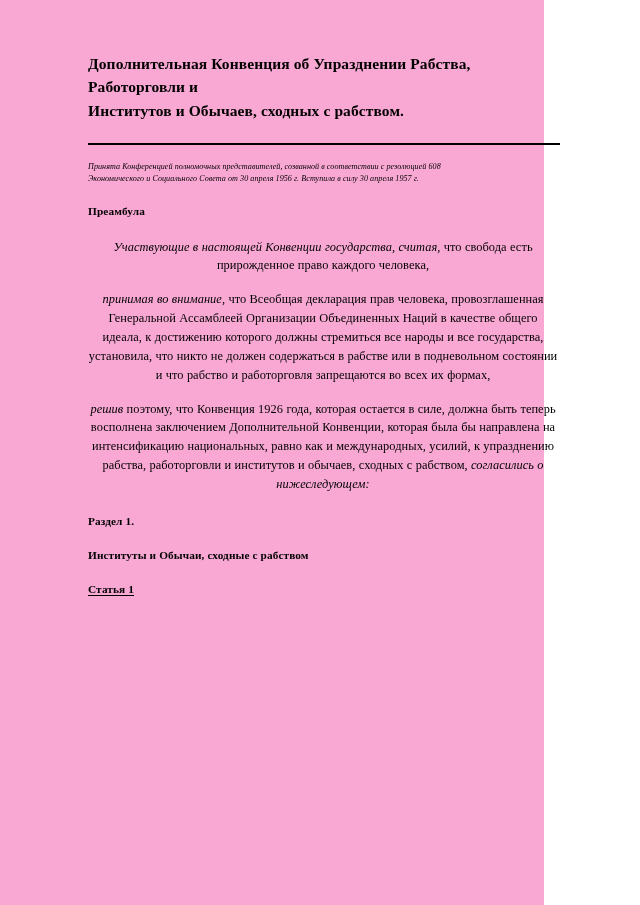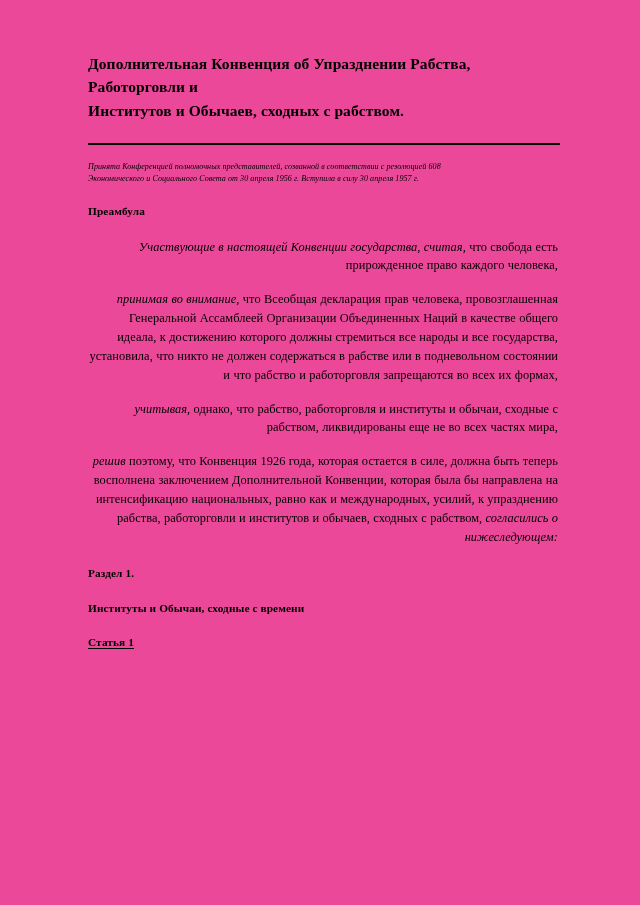--- a/index.html
+++ b/index.html
@@ -11,23 +11,23 @@
   body {
     width: 640px;
     height: 905px;
     overflow: hidden;
     font-family: "Liberation Serif", "DejaVu Serif", serif;
     color: #000000;
     -webkit-font-smoothing: antialiased;
   }
   .page {
     position: relative;
-    width: 640px;
+    width: 544px;
     height: 905px;
-    background: #ec4899;
+    background: #f9a8d4;
     box-sizing: border-box;
   }
   .content {
     position: absolute;
     left: 88px;
     top: 52px;
     width: 470px;
   }
 
   
@@ -77,21 +77,21 @@
     text-decoration: underline;
     text-underline-offset: 2px;
   }
   .heading.tight { margin-top: 20px; }
 
   
   .para {
     font-size: 12.4px;
     line-height: 1.52;
     margin: 15px 0 0 0;
-    text-align: right;
+    text-align: center;
     letter-spacing: 0.05px;
     word-spacing: 0.2px;
   }
   .para em,
   .para .lead {
     font-style: italic;
   }
   .para .tail-italic {
     font-style: italic;
   }
@@ -122,28 +122,25 @@
       <span class="lead">Участвующие в настоящей Конвенции государства, считая,</span><span> что свобода есть прирожденное право каждого человека,</span>
     </p>
 
 
     <p class="para">
       <span class="lead">принимая во внимание,</span><span> что Всеобщая декларация прав человека, провозглашенная Генеральной Ассамблеей Организации Объединенных Наций в качестве общего идеала, к достижению которого должны стремиться все народы и все государства, установила, что никто не должен содержаться в рабстве или в подневольном состоянии и что рабство и работорговля запрещаются во всех их формах,</span>
     </p>
 
 
 
-    <p class="para">
-      <span class="lead">учитывая,</span><span> однако, что рабство, работорговля и институты и обычаи, сходные с рабством, ликвидированы еще не во всех частях мира,</span>
-    </p>
 
     <p class="para">
       <span class="lead">решив</span><span> поэтому, что Конвенция 1926 года, которая остается в силе, должна быть теперь восполнена заключением Дополнительной Конвенции, которая была бы направлена на интенсификацию национальных, равно как и международных, усилий, к упразднению рабства, работорговли и институтов и обычаев, сходных с рабством, </span><span class="tail-italic">согласились о нижеследующем:</span>
     </p>
 
     <div class="heading tight">Раздел 1.</div>
 
-    <div class="heading">Институты и Обычаи, сходные с времени</div>
+    <div class="heading">Институты и Обычаи, сходные с рабством</div>
 
     <div class="heading underlined">Статья 1</div>
 
   </div>
 </div>
 
 </body></html>

